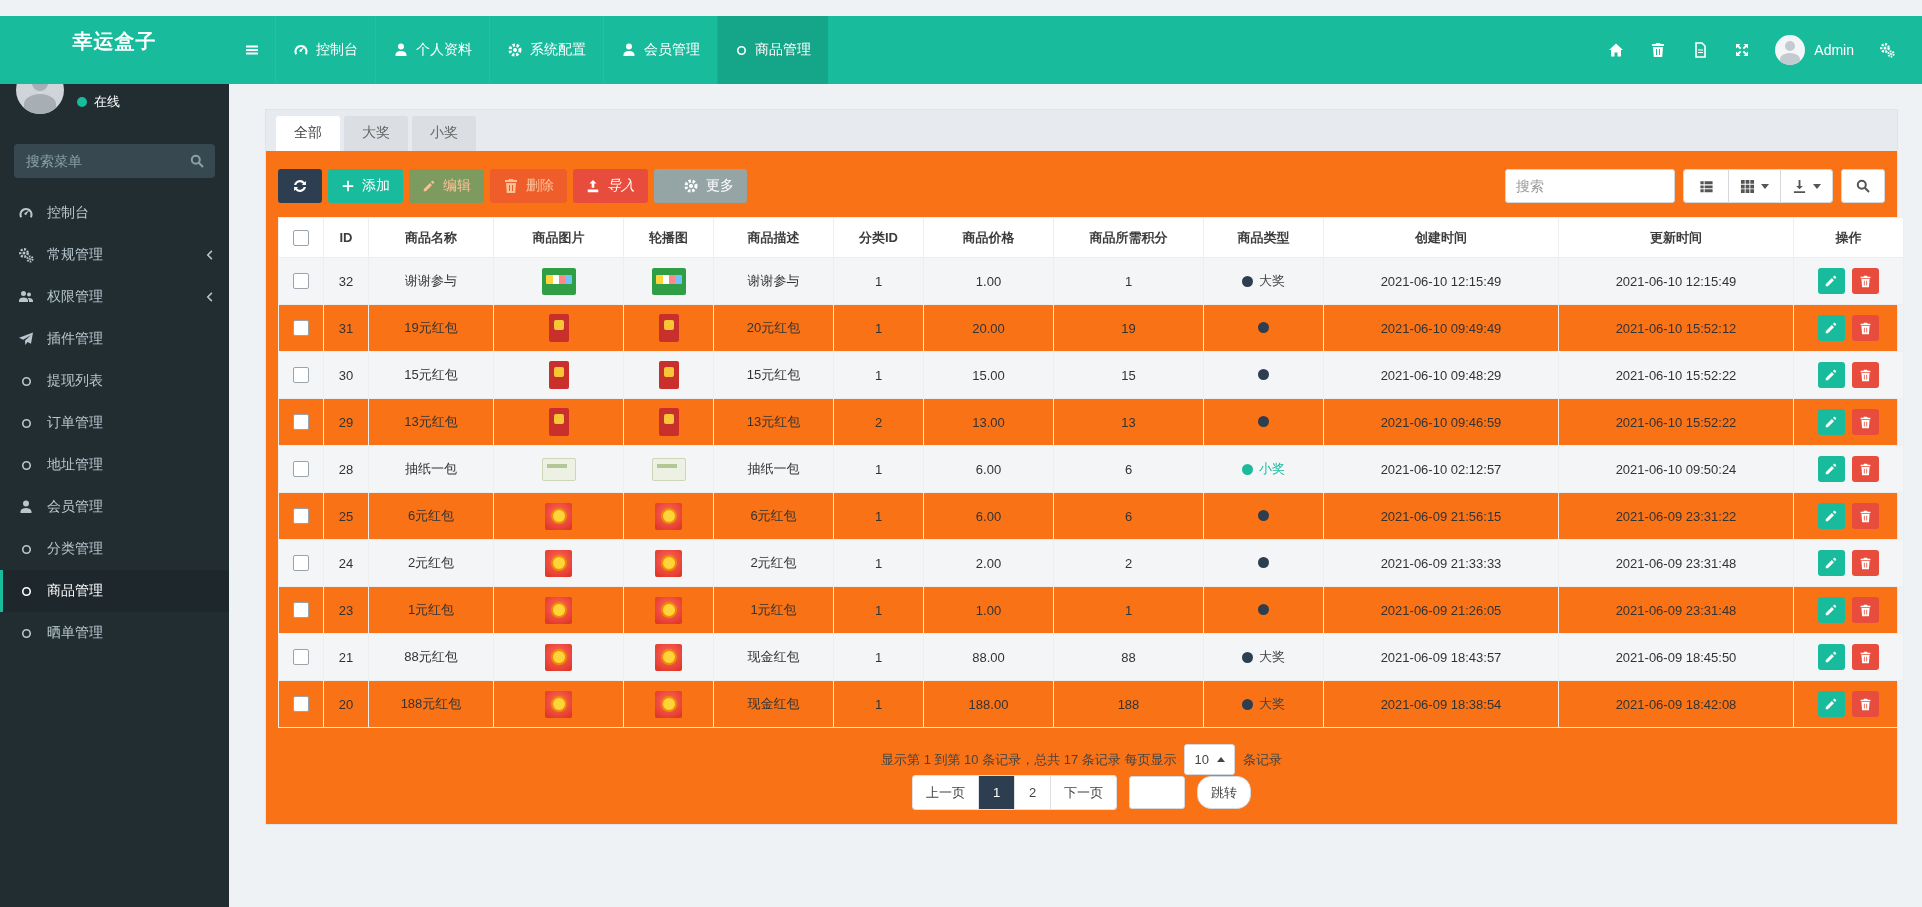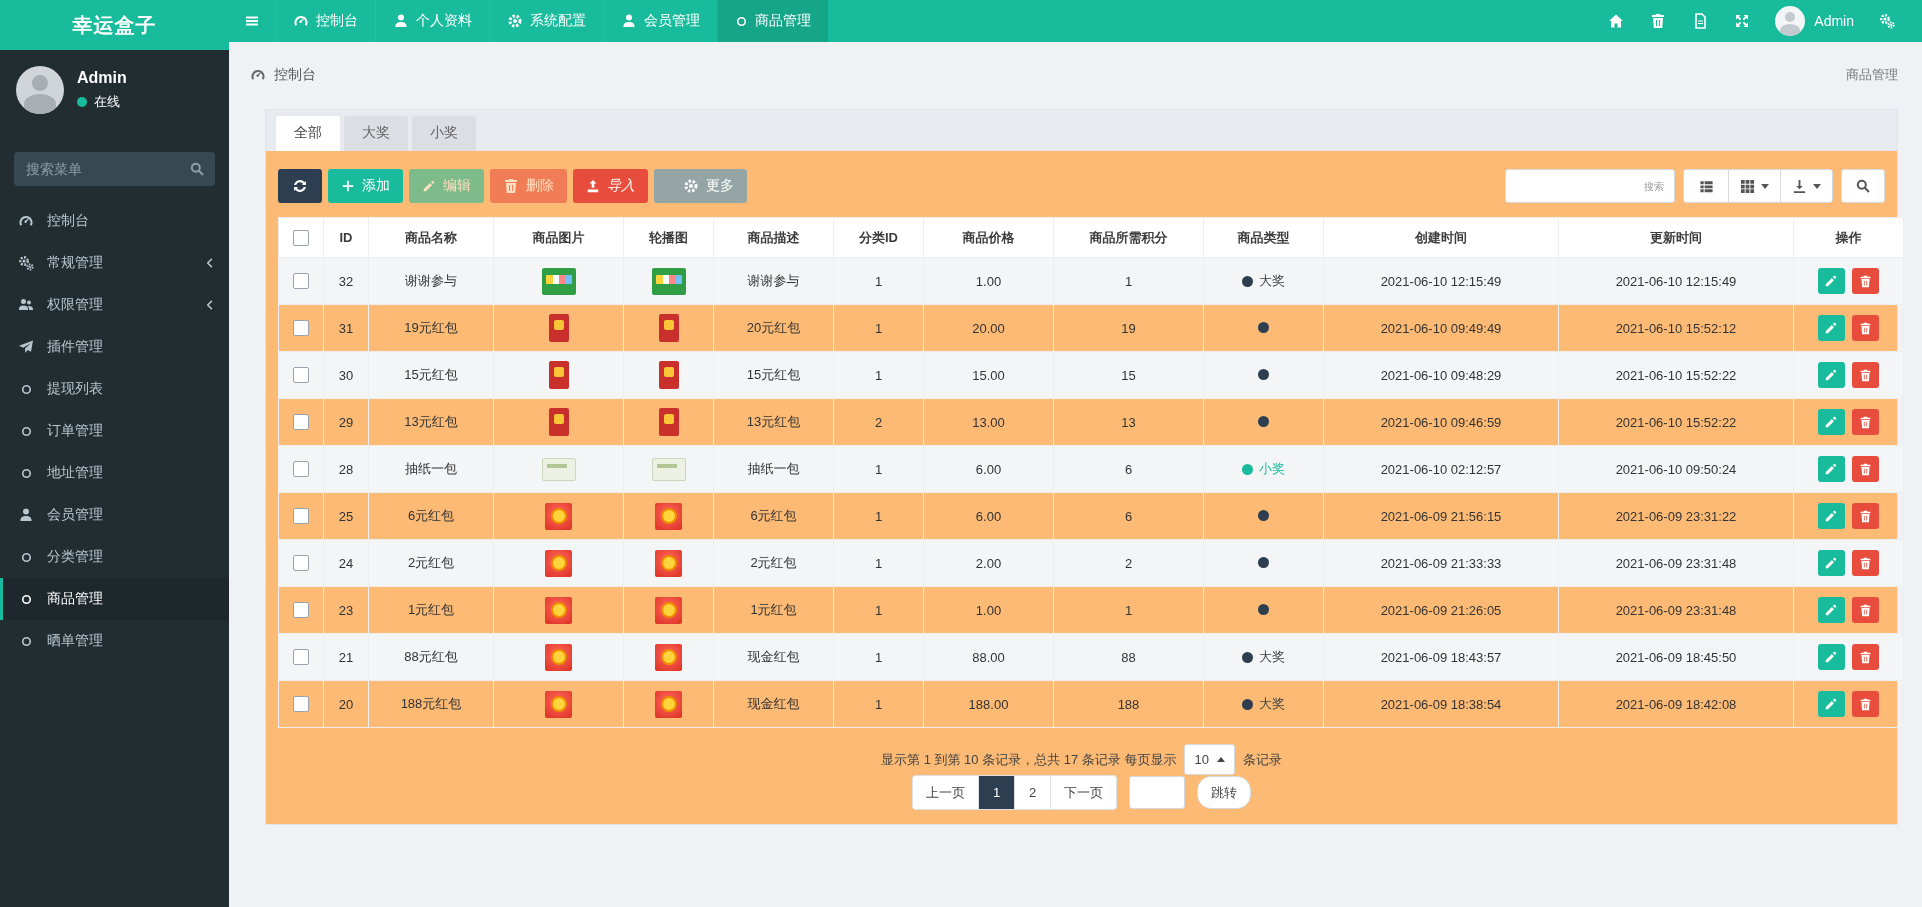--- a/index.html
+++ b/index.html
@@ -2,21 +2,21 @@
 <html><head>
 <meta charset="utf-8">
 <style>
   * { margin:0; padding:0; box-sizing:border-box; }
   html,body { width:1922px; height:907px; overflow:hidden;
     font-family:"Liberation Sans","DejaVu Sans",sans-serif; font-size:14px; color:#333; background:#eef2f5; }
   .icon { display:inline-flex; align-items:center; justify-content:center; line-height:0; }
   .icon svg { display:block; }
 
   
-  .navbar { position:absolute; left:0; top:0; width:1922px; height:42px; background:#18bc9c; display:flex; z-index:5; }
+  .navbar { position:absolute; left:0; top:16px; width:1922px; height:68px; background:#18bc9c; display:flex; z-index:5; }
   .brand { width:229px; height:50px; display:flex; align-items:center; justify-content:center;
     color:#fff; font-size:20px; font-weight:bold; letter-spacing:1px; background:#18bc9c; cursor:pointer; }
   .nav-left { display:flex; align-items:stretch; flex:1; }
   .nav-toggle { width:46px; display:flex; align-items:center; justify-content:center; color:#fff; cursor:pointer; }
   .topnav { display:flex; align-items:stretch; }
   .topnav .nav-item { display:flex; align-items:center; gap:7px; padding:0 17px; color:#fff; cursor:pointer;
     font-size:14px; border-left:1px solid rgba(255,255,255,0.06); }
   .topnav .nav-item.active { background:rgba(0,0,0,0.12); }
   .nav-right { display:flex; align-items:center; gap:0; padding-right:14px; }
   .nav-right .nav-icon-btn { width:42px; height:50px; display:flex; align-items:center; justify-content:center; color:#fff; cursor:pointer; }
@@ -27,21 +27,21 @@
 
   
   .sidebar { position:absolute; left:0; top:50px; width:229px; height:857px; background:#222d32; }
   .user-panel { display:flex; align-items:center; gap:13px; padding:16px 14px 14px 16px; }
   .user-avatar { width:48px; height:48px; border-radius:50%; background:#cfd5d9; position:relative; overflow:hidden; flex:0 0 auto; }
   .user-avatar::before { content:""; position:absolute; left:50%; top:9px; transform:translateX(-50%); width:16px; height:16px; border-radius:50%; background:#a7aeb4; }
   .user-avatar::after { content:""; position:absolute; left:50%; top:28px; transform:translateX(-50%); width:32px; height:20px; border-radius:50% 50% 0 0; background:#a7aeb4; }
   .user-meta .uname { color:#fff; font-weight:bold; font-size:16px; margin-bottom:6px; }
   .user-meta .ustatus { color:#fff; font-size:13px; display:flex; align-items:center; gap:7px; }
   .status-dot { width:10px; height:10px; border-radius:50%; background:#18bc9c; display:inline-block; }
-  .sidebar-search { margin:24px 14px 14px 14px; position:relative; }
+  .sidebar-search { margin:16px 14px 14px 14px; position:relative; }
   .sidebar-search input { width:100%; height:34px; background:#374850; border:none; border-radius:4px;
     color:#ccc; font-size:14px; padding:0 34px 0 12px; outline:none; font-family:inherit; }
   .sidebar-search input::placeholder { color:#8aa0aa; }
   .sidebar-search .icon { position:absolute; right:10px; top:9px; color:#8aa0aa; cursor:pointer; }
   .side-menu { list-style:none; }
   .side-menu li { height:42px; display:flex; align-items:center; gap:12px; padding:0 14px 0 14px;
     color:#b8c7ce; font-size:14px; cursor:pointer; border-left:3px solid transparent; position:relative; }
   .side-menu li .icon { width:18px; color:#b8c7ce; }
   .side-menu li.active { background:#1e282c; border-left-color:#18bc9c; color:#fff; }
   .side-menu li.active .icon { color:#fff; }
@@ -53,35 +53,35 @@
   .breadcrumb { display:flex; align-items:center; gap:8px; color:#5a5a5a; font-size:14px; }
   .breadcrumb .icon { color:#6a6a6a; }
   .page-title-right { color:#777; font-size:13px; }
 
   .content { margin:12px 24px 0 36px; }
   .tabs { display:flex; background:#e7eaee; padding:6px 10px 0 10px; gap:4px; border:1px solid #e0e4e8; border-bottom:none; }
   .tab { min-width:62px; padding:8px 18px 9px 18px; text-align:center; font-size:14px; color:#666;
     background:#dbdfe4; border-radius:3px 3px 0 0; cursor:pointer; }
   .tab.active { background:#fff; color:#444; }
 
-  .panel-body { background:#fdba74; border:1px solid #e0e4e8; border-top:none; padding:14px 12px 14px 12px; }
+  .panel-body { background:#f97316; border:1px solid #e0e4e8; border-top:none; padding:14px 12px 14px 12px; }
   .toolbar { display:flex; align-items:center; justify-content:space-between; margin:4px 0 14px 0; }
   .btn-row { display:flex; gap:6px; }
   .btn { display:inline-flex; align-items:center; gap:7px; height:34px; padding:0 13px; border:none; border-radius:3px;
     color:#fff; font-size:14px; cursor:pointer; font-family:inherit; }
   .btn .icon { color:#fff; }
   .btn-refresh { background:#2c3e50; width:44px; justify-content:center; padding:0; }
   .btn-add { background:#18bc9c; }
   .btn-edit { background:#18bc9c; opacity:.55; cursor:not-allowed; }
   .btn-delete { background:#e74c3c; opacity:.55; cursor:not-allowed; }
   .btn-import { background:#e74c3c;font-style:italic; }
   .btn-more { background:#95a5a6;padding-left:29px; }
   .toolbar-right { display:flex; align-items:center; gap:8px; }
   .table-search input { width:170px; height:34px; border:1px solid #d5d9dd; border-radius:3px; padding:0 10px;
-    font-size:10px; color:#333; outline:none; font-family:inherit; background:#fff;text-align:right; }
+    font-size:14px; color:#333; outline:none; font-family:inherit; background:#fff; }
   .table-search input::placeholder { color:#999; }
   .view-group { display:flex; border:1px solid #d5d9dd; border-radius:3px; overflow:hidden; }
   .view-group .vbtn { display:flex; align-items:center; gap:6px; width:44px; height:32px; justify-content:center;
     background:#fff; border:none; border-left:1px solid #d5d9dd; color:#555; cursor:pointer; }
   .view-group .vbtn:first-child { border-left:none; }
   .vbtn.wide { width:52px; }
   .btn-search-sq { width:44px; height:34px; border:1px solid #d5d9dd; border-radius:3px; background:#fff;
     display:flex; align-items:center; justify-content:center; color:#555; cursor:pointer; }
   .caret-down { width:0; height:0; border-left:4px solid transparent; border-right:4px solid transparent; border-top:5px solid #555; }
   .caret-up { width:0; height:0; border-left:4px solid transparent; border-right:4px solid transparent; border-bottom:5px solid #444; }

